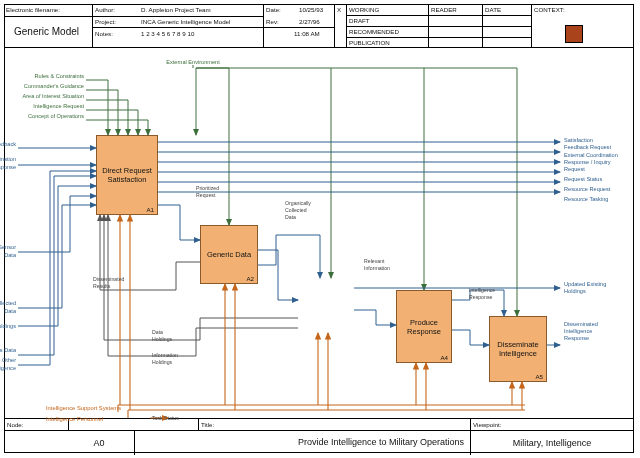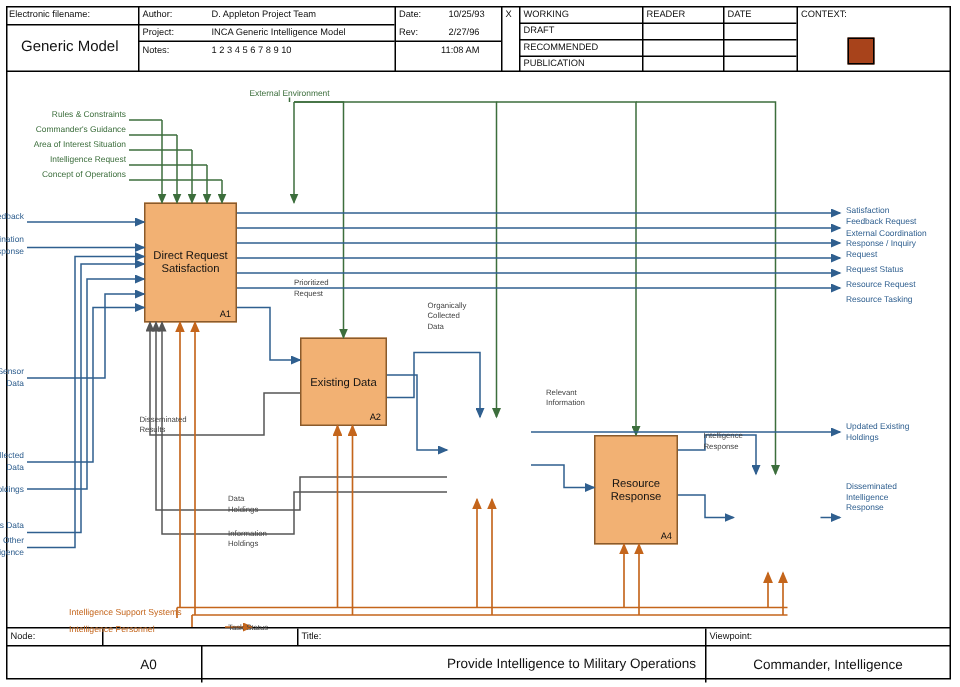--- a/index.html
+++ b/index.html
@@ -87,34 +87,38 @@
     <div class="vline" style="left:64px;top:0px;height:11px;"></div>
     <div class="vline" style="left:194px;top:0px;height:11px;"></div>
     <div class="vline" style="left:466px;top:0px;height:36px;"></div>
     <div class="vline" style="left:130px;top:11px;height:25px;"></div>
 
     <div class="cell" style="left:3px;top:2px;">Node:</div>
     <div class="cell" style="left:197px;top:2px;">Title:</div>
     <div class="cell" style="left:469px;top:2px;">Viewpoint:</div>
     <div class="cell" style="left:65px;top:19px;width:60px;text-align:center;font-size:9px;">A0</div>
     <div class="cell" style="left:195px;top:18px;width:265px;text-align:right;font-size:9px;">Provide Intelligence to Military Operations</div>
-    <div class="cell" style="left:469px;top:19px;width:158px;text-align:center;font-size:9px;">Commander, Intelligence</div>
+    <div class="cell" style="left:469px;top:19px;width:158px;text-align:center;font-size:9px;">Military, Intelligence</div>
   </div>
 
   <div class="box" style="left:96px;top:135px;width:62px;height:80px;">
     <div class="nm">Direct Request Satisfaction</div>
     <div class="id">A1</div>
   </div>
   <div class="box" style="left:200px;top:225px;width:58px;height:59px;">
-    <div class="nm">Existing Data</div>
+    <div class="nm">Generic Data</div>
     <div class="id">A2</div>
   </div>
   <div class="box" style="left:396px;top:290px;width:56px;height:73px;">
-    <div class="nm">Resource Response</div>
+    <div class="nm">Produce Response</div>
     <div class="id">A4</div>
+  </div>
+  <div class="box" style="left:489px;top:316px;width:58px;height:66px;">
+    <div class="nm">Disseminate Intelligence</div>
+    <div class="id">A5</div>
   </div>
 
   <svg class="ov">
     <defs>
       <marker id="ab" markerWidth="7" markerHeight="6" refX="6" refY="3" orient="auto">
         <path d="M0,0 L7,3 L0,6 z" fill="#2f5f8f"></path>
       </marker>
       <marker id="ag" markerWidth="7" markerHeight="6" refX="6" refY="3" orient="auto">
         <path d="M0,0 L7,3 L0,6 z" fill="#3c6e3c"></path>
       </marker>

